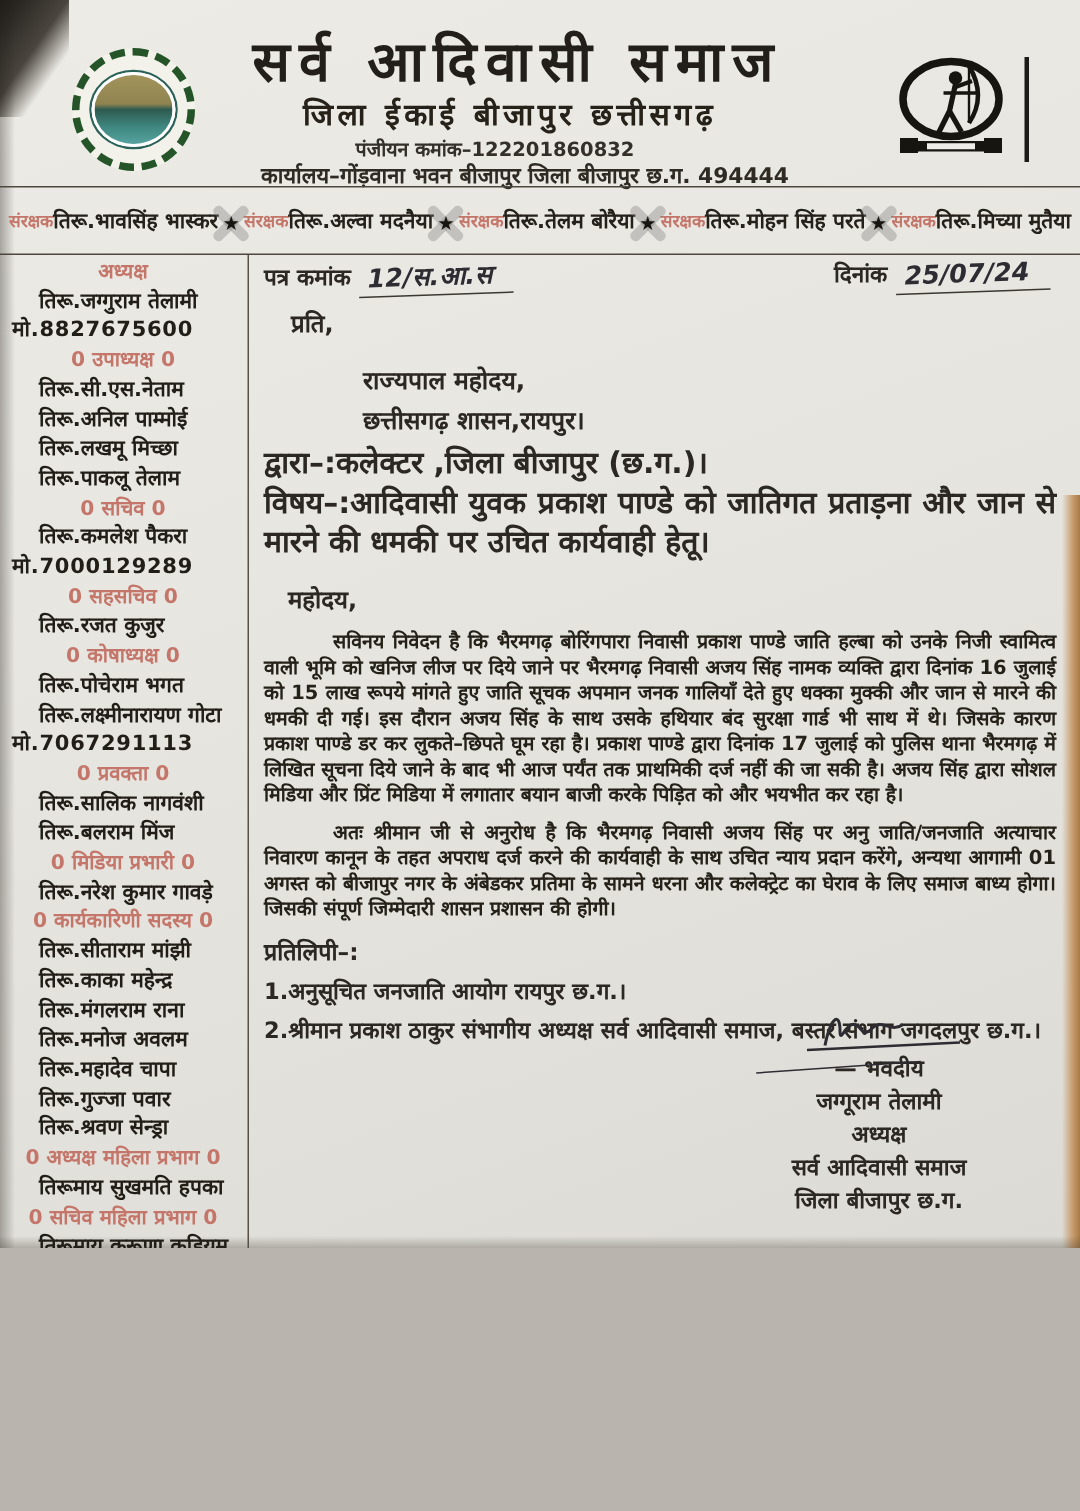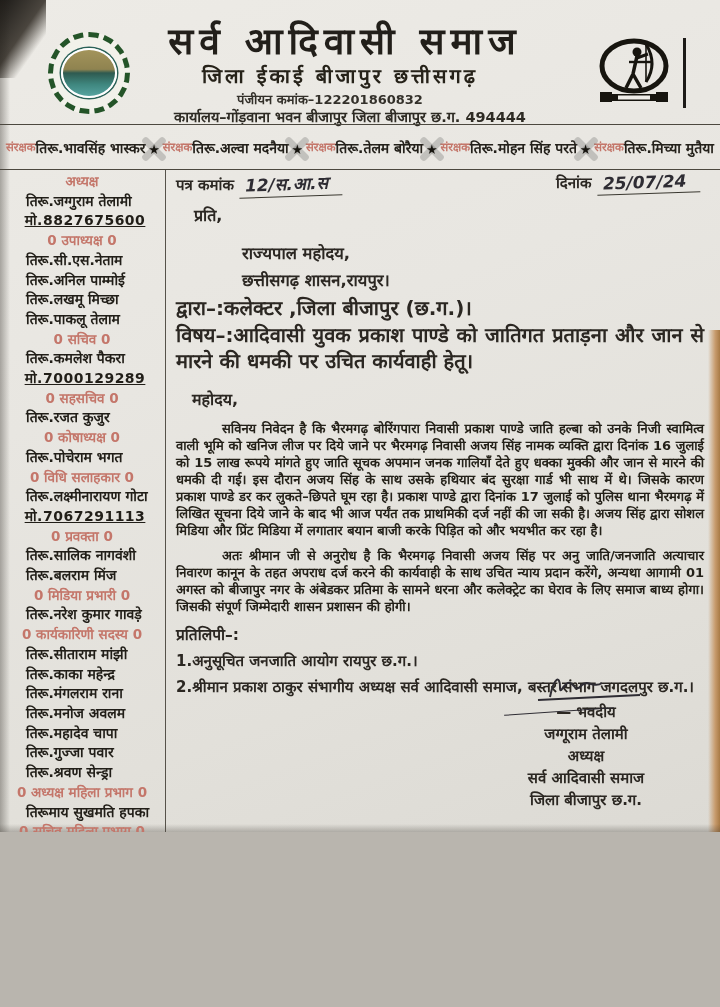--- a/index.html
+++ b/index.html
@@ -44,21 +44,21 @@
   .patron .pname{font-size:14px;font-weight:bold;color:#24211b;white-space:nowrap;}
   .patron-sep{position:relative;width:26px;display:flex;align-items:center;justify-content:center;}
   .patron-sep .star{font-size:13px;color:#17150f;z-index:2;margin-top:4px;}
   .patron-sep .xbar{position:absolute;left:50%;top:55%;width:30px;height:7px;background:rgba(120,120,118,.35);border-radius:3px;}
   .xbar.a{transform:translate(-50%,-50%) rotate(45deg);}
   .xbar.b{transform:translate(-50%,-50%) rotate(-45deg);}
   
   .sidebar{position:absolute;left:2px;top:172px;width:160px;}
   .sidebar .entry{font-weight:bold;font-size:14px;line-height:19.7px;color:#211e18;text-align:left;padding-left:24px;white-space:nowrap;}
   .sidebar .t-heading{color:#c4766a;text-align:center;padding-left:0;font-size:13.5px;}
-  .sidebar .t-phone{text-align:center;padding-left:6px;letter-spacing:.5px;text-decoration:underline;}
+  .sidebar .t-phone{text-align:left;padding-left:6px;letter-spacing:.5px;}
   
   .body-col{position:absolute;left:176px;top:172px;width:528px;}
   .lh-row{position:relative;height:30px;}
   .lbl{font-size:15px;font-weight:bold;}
   .hand{font-family:"DejaVu Sans",sans-serif;font-style:italic;font-weight:bold;color:#2e2c33;font-size:17px;transform:rotate(-2deg);display:inline-block;}
   .dotline{border-bottom:1.5px solid #3a3830;padding:0 14px 1px 6px;}
   .date-box{position:absolute;right:4px;top:0;}
   .prati{font-size:16px;font-weight:bold;margin:2px 0 14px 18px;}
   .addr{font-size:16.5px;font-weight:bold;margin-left:66px;line-height:27px;}
   .via,.subject{font-size:20px;font-weight:bold;line-height:26px;margin-top:1px;}
@@ -161,21 +161,20 @@
       <div class="entry t-name">तिरू.अनिल पाम्मोई</div>
       <div class="entry t-name">तिरू.लखमू मिच्छा</div>
       <div class="entry t-name">तिरू.पाकलू तेलाम</div>
       <div class="entry t-heading">0 सचिव 0</div>
       <div class="entry t-name">तिरू.कमलेश पैकरा</div>
       <div class="entry t-phone">मो.7000129289</div>
       <div class="entry t-heading">0 सहसचिव 0</div>
       <div class="entry t-name">तिरू.रजत कुजुर</div>
       <div class="entry t-heading">0 कोषाध्यक्ष 0</div>
       <div class="entry t-name">तिरू.पोचेराम भगत</div>
-      <div class="entry t-heading">0 विधि सलाहकार 0</div>
       <div class="entry t-name">तिरू.लक्ष्मीनारायण गोटा</div>
       <div class="entry t-phone">मो.7067291113</div>
       <div class="entry t-heading">0 प्रवक्ता 0</div>
       <div class="entry t-name">तिरू.सालिक नागवंशी</div>
       <div class="entry t-name">तिरू.बलराम मिंज</div>
       <div class="entry t-heading">0 मिडिया प्रभारी 0</div>
       <div class="entry t-name">तिरू.नरेश कुमार गावड़े</div>
       <div class="entry t-heading">0 कार्यकारिणी सदस्य 0</div>
       <div class="entry t-name">तिरू.सीताराम मांझी</div>
       <div class="entry t-name">तिरू.काका महेन्द्र</div>

